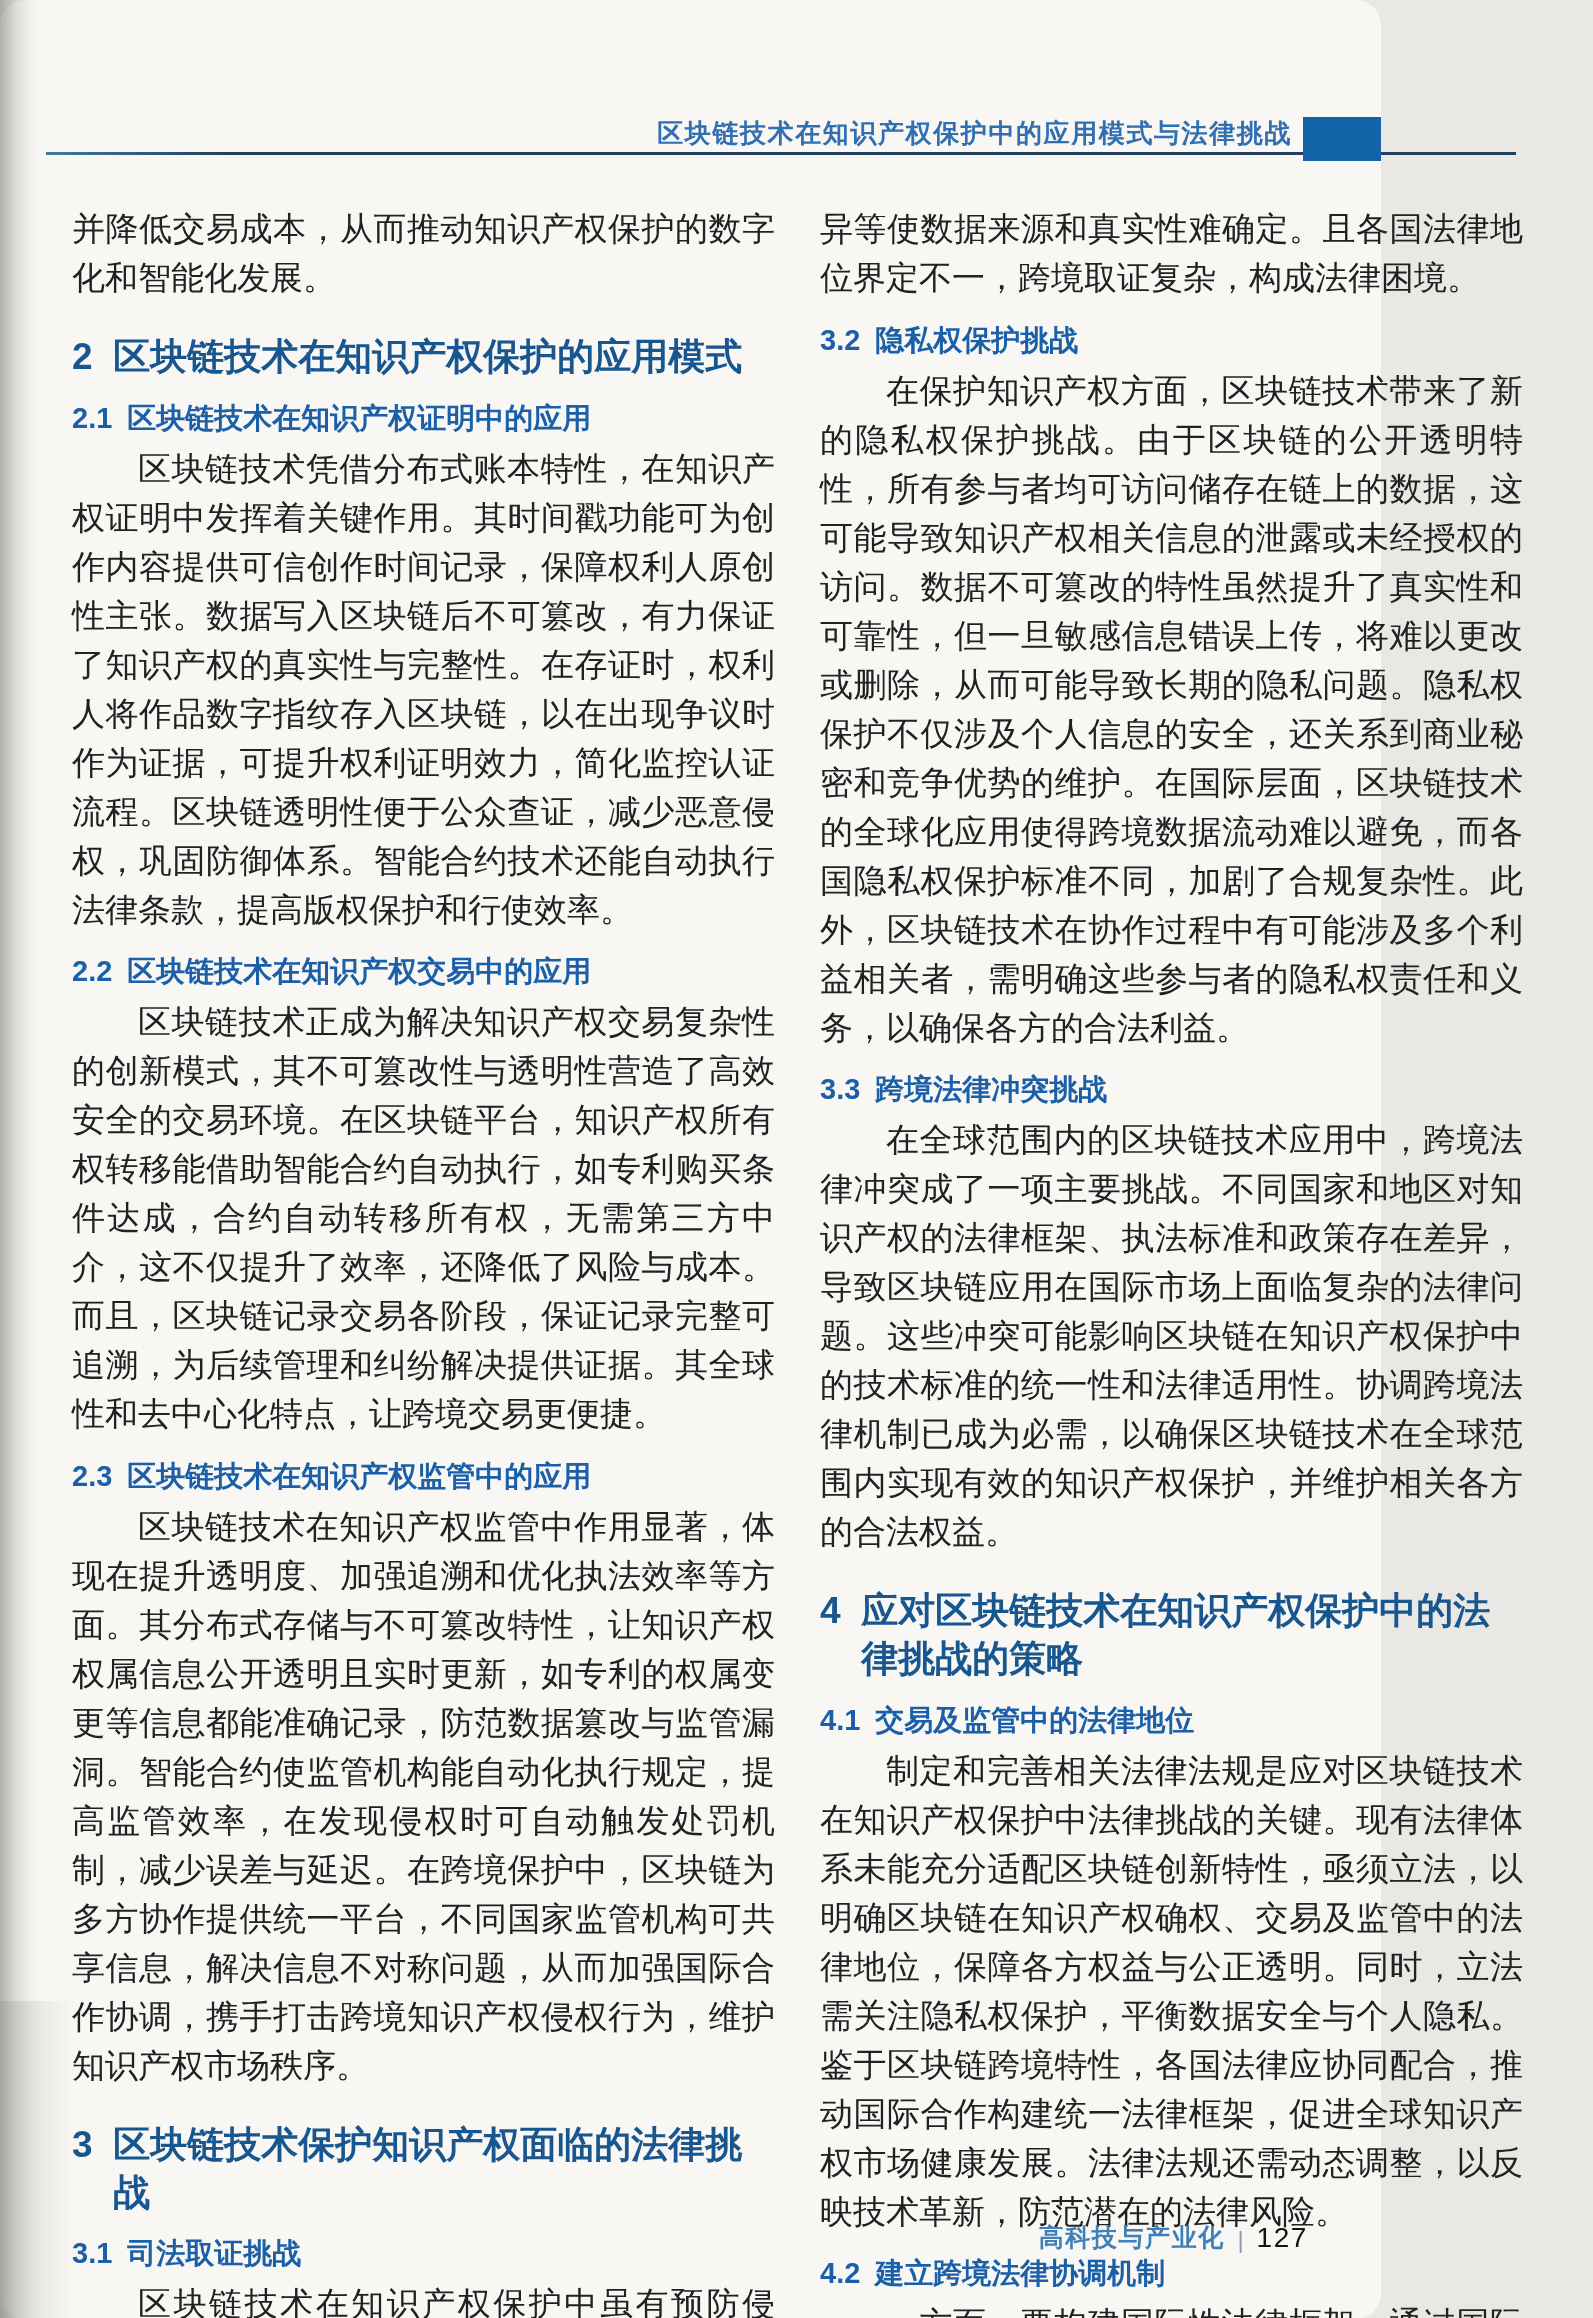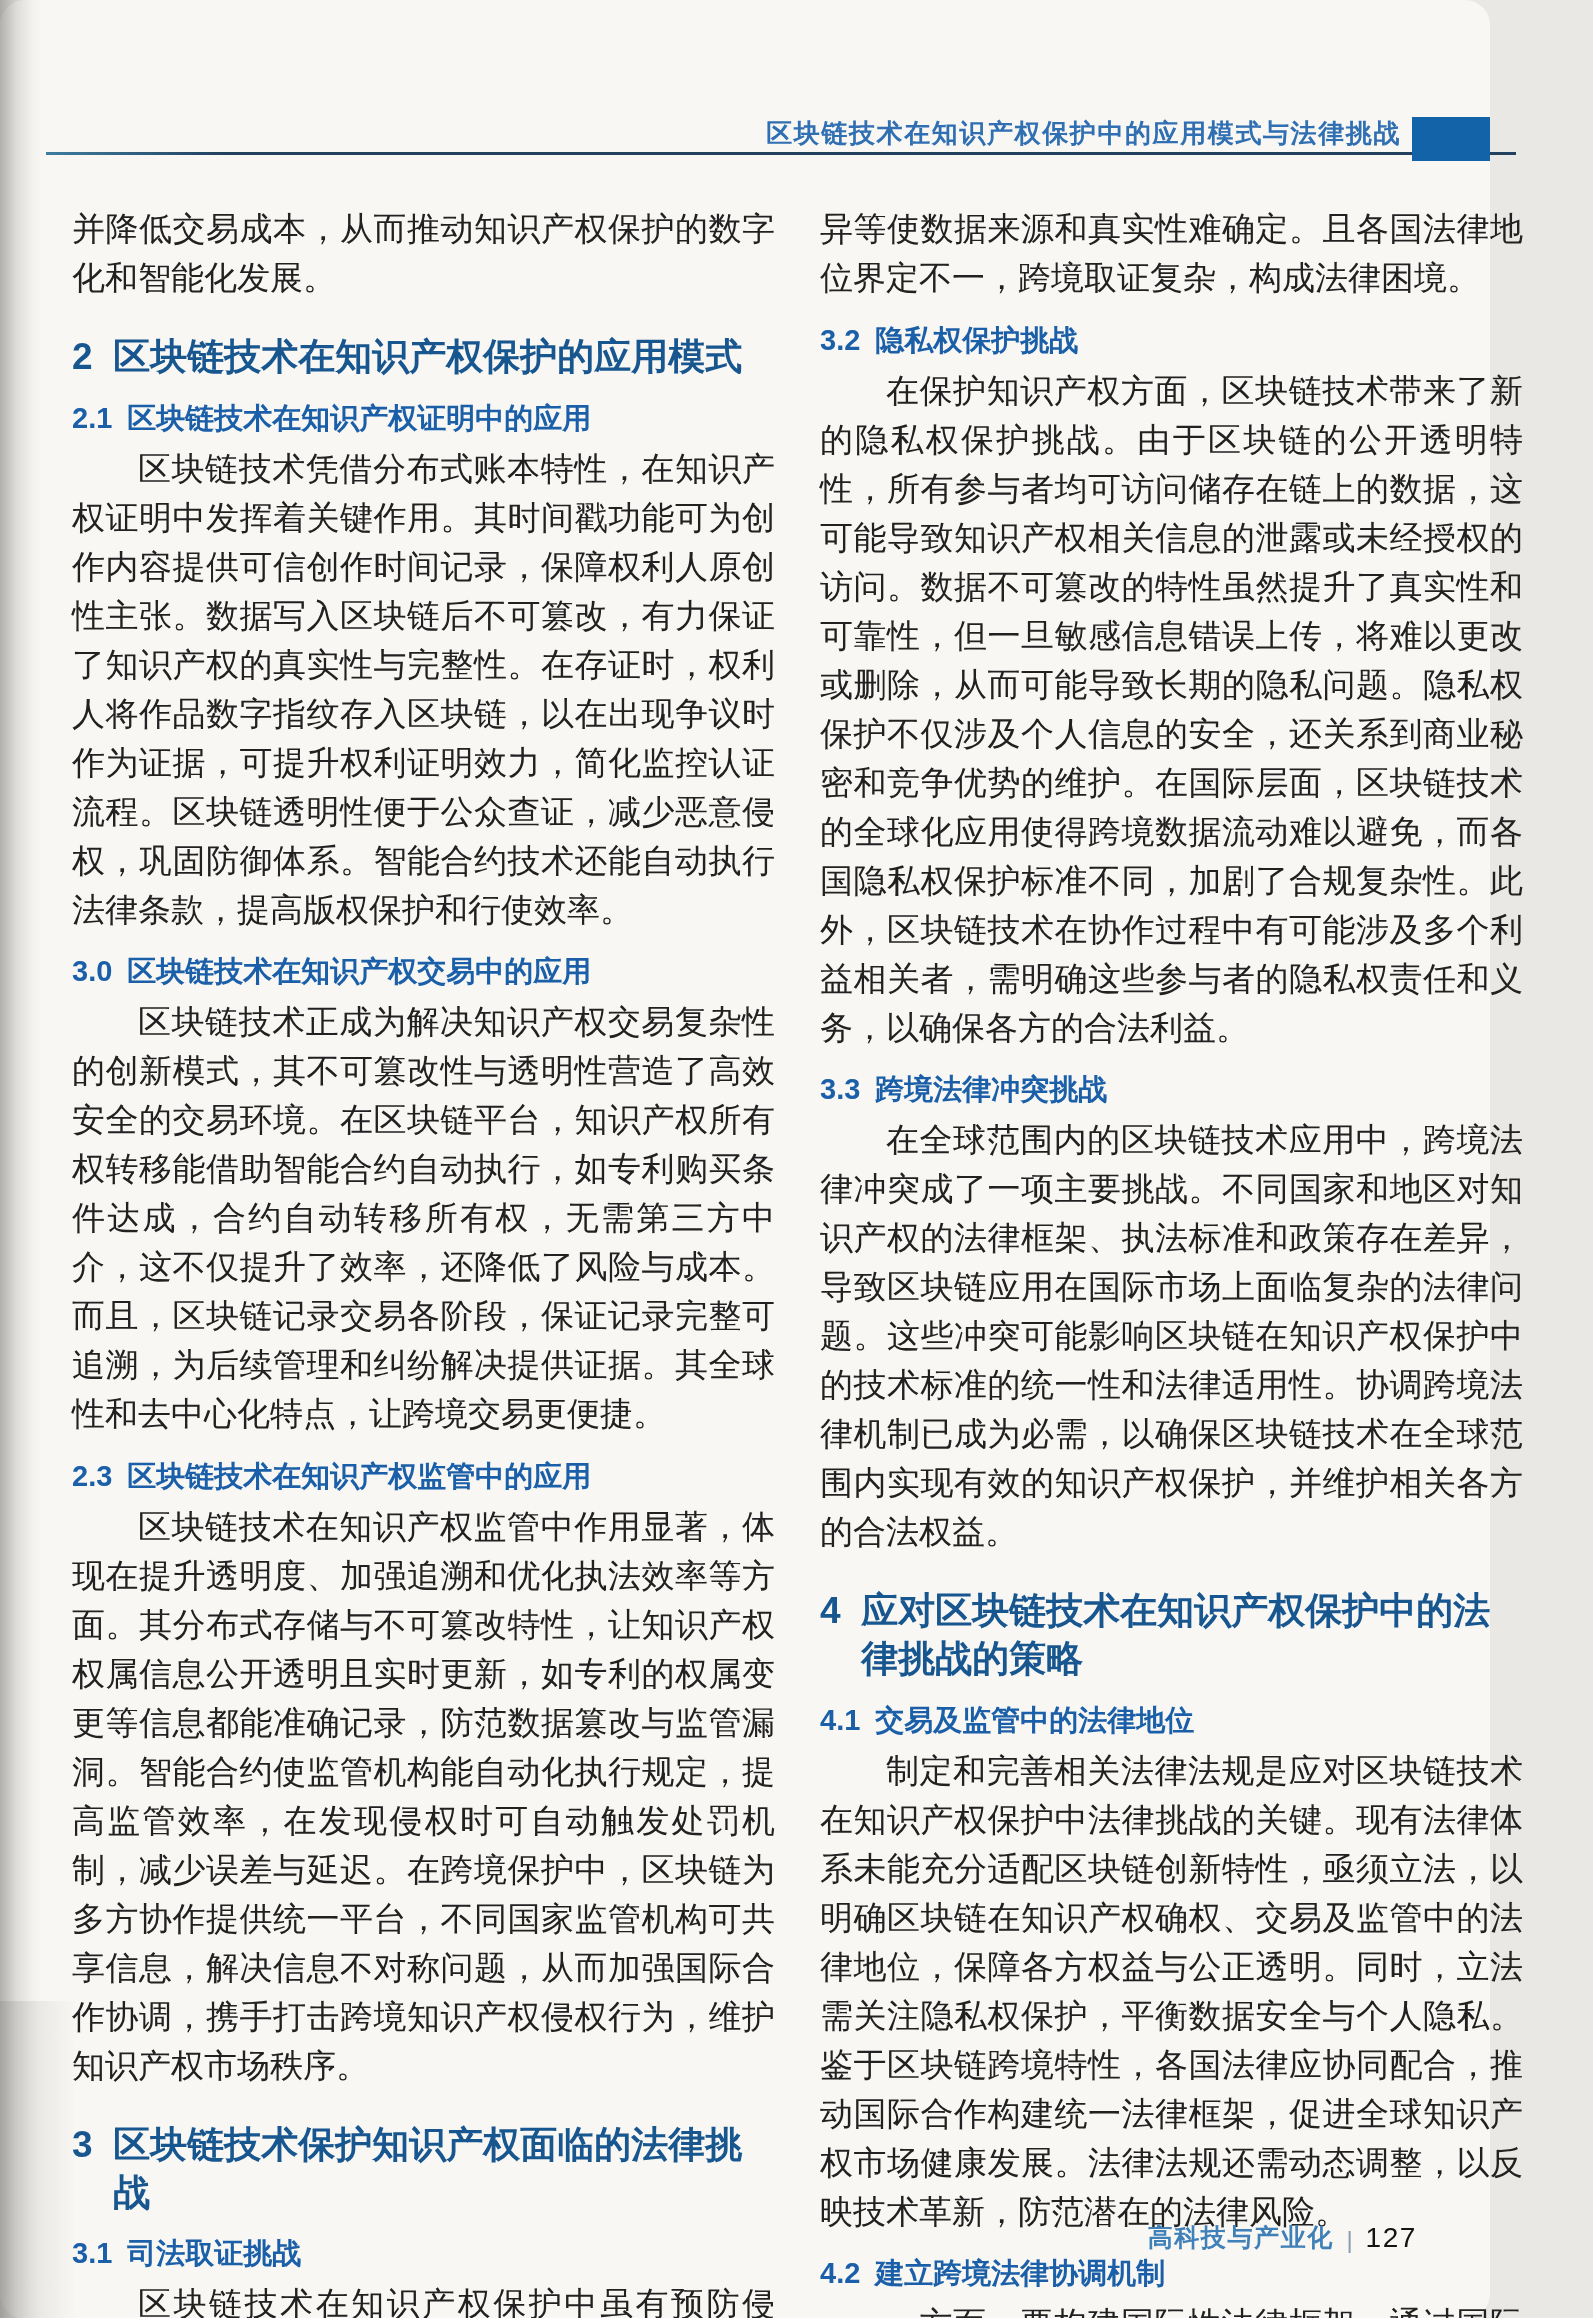--- a/index.html
+++ b/index.html
@@ -4,21 +4,21 @@
 <style>
   html, body { margin: 0; padding: 0; }
   body {
     width: 1594px; height: 2319px;
     background: #e9e8e5;
     font-family: "Liberation Sans", sans-serif;
     overflow: hidden;
   }
   .page {
     position: relative;
-    width: 1490px; height: 2319px;
+    width: 1381px; height: 2319px;
     background: #f8f7f4;
     border-radius: 25px;
   }
   
   .scan-edge {
     position: absolute; left: 0; top: 0; bottom: 0; width: 41px;
     background: linear-gradient(90deg, rgba(120,118,114,0.55) 0%, rgba(160,158,154,0.30) 40%, rgba(190,188,184,0.12) 75%, rgba(190,188,184,0) 100%);
     pointer-events: none;
   }
   .scan-shade-bottom {
@@ -96,21 +96,21 @@
       <span>区块链技术在知识产权保护的应用模式</span>
     </h1>
 
     <h2 class="sub">
       <span class="num">2.1</span>
       <span>区块链技术在知识产权证明中的应用</span>
     </h2>
     <p class="body-p">区块链技术凭借分布式账本特性，在知识产权证明中发挥着关键作用。其时间戳功能可为创作内容提供可信创作时间记录，保障权利人原创性主张。数据写入区块链后不可篡改，有力保证了知识产权的真实性与完整性。在存证时，权利人将作品数字指纹存入区块链，以在出现争议时作为证据，可提升权利证明效力，简化监控认证流程。区块链透明性便于公众查证，减少恶意侵权，巩固防御体系。智能合约技术还能自动执行法律条款，提高版权保护和行使效率。</p>
 
     <h2 class="sub">
-      <span class="num">3.0</span>
+      <span class="num">2.2</span>
       <span>区块链技术在知识产权交易中的应用</span>
     </h2>
     <p class="body-p">区块链技术正成为解决知识产权交易复杂性的创新模式，其不可篡改性与透明性营造了高效安全的交易环境。在区块链平台，知识产权所有权转移能借助智能合约自动执行，如专利购买条件达成，合约自动转移所有权，无需第三方中介，这不仅提升了效率，还降低了风险与成本。而且，区块链记录交易各阶段，保证记录完整可追溯，为后续管理和纠纷解决提供证据。其全球性和去中心化特点，让跨境交易更便捷。</p>
 
     <h2 class="sub">
       <span class="num">2.3</span>
       <span>区块链技术在知识产权监管中的应用</span>
     </h2>
     <p class="body-p">区块链技术在知识产权监管中作用显著，体现在提升透明度、加强追溯和优化执法效率等方面。其分布式存储与不可篡改特性，让知识产权权属信息公开透明且实时更新，如专利的权属变更等信息都能准确记录，防范数据篡改与监管漏洞。智能合约使监管机构能自动化执行规定，提高监管效率，在发现侵权时可自动触发处罚机制，减少误差与延迟。在跨境保护中，区块链为多方协作提供统一平台，不同国家监管机构可共享信息，解决信息不对称问题，从而加强国际合作协调，携手打击跨境知识产权侵权行为，维护知识产权市场秩序。</p>
 

